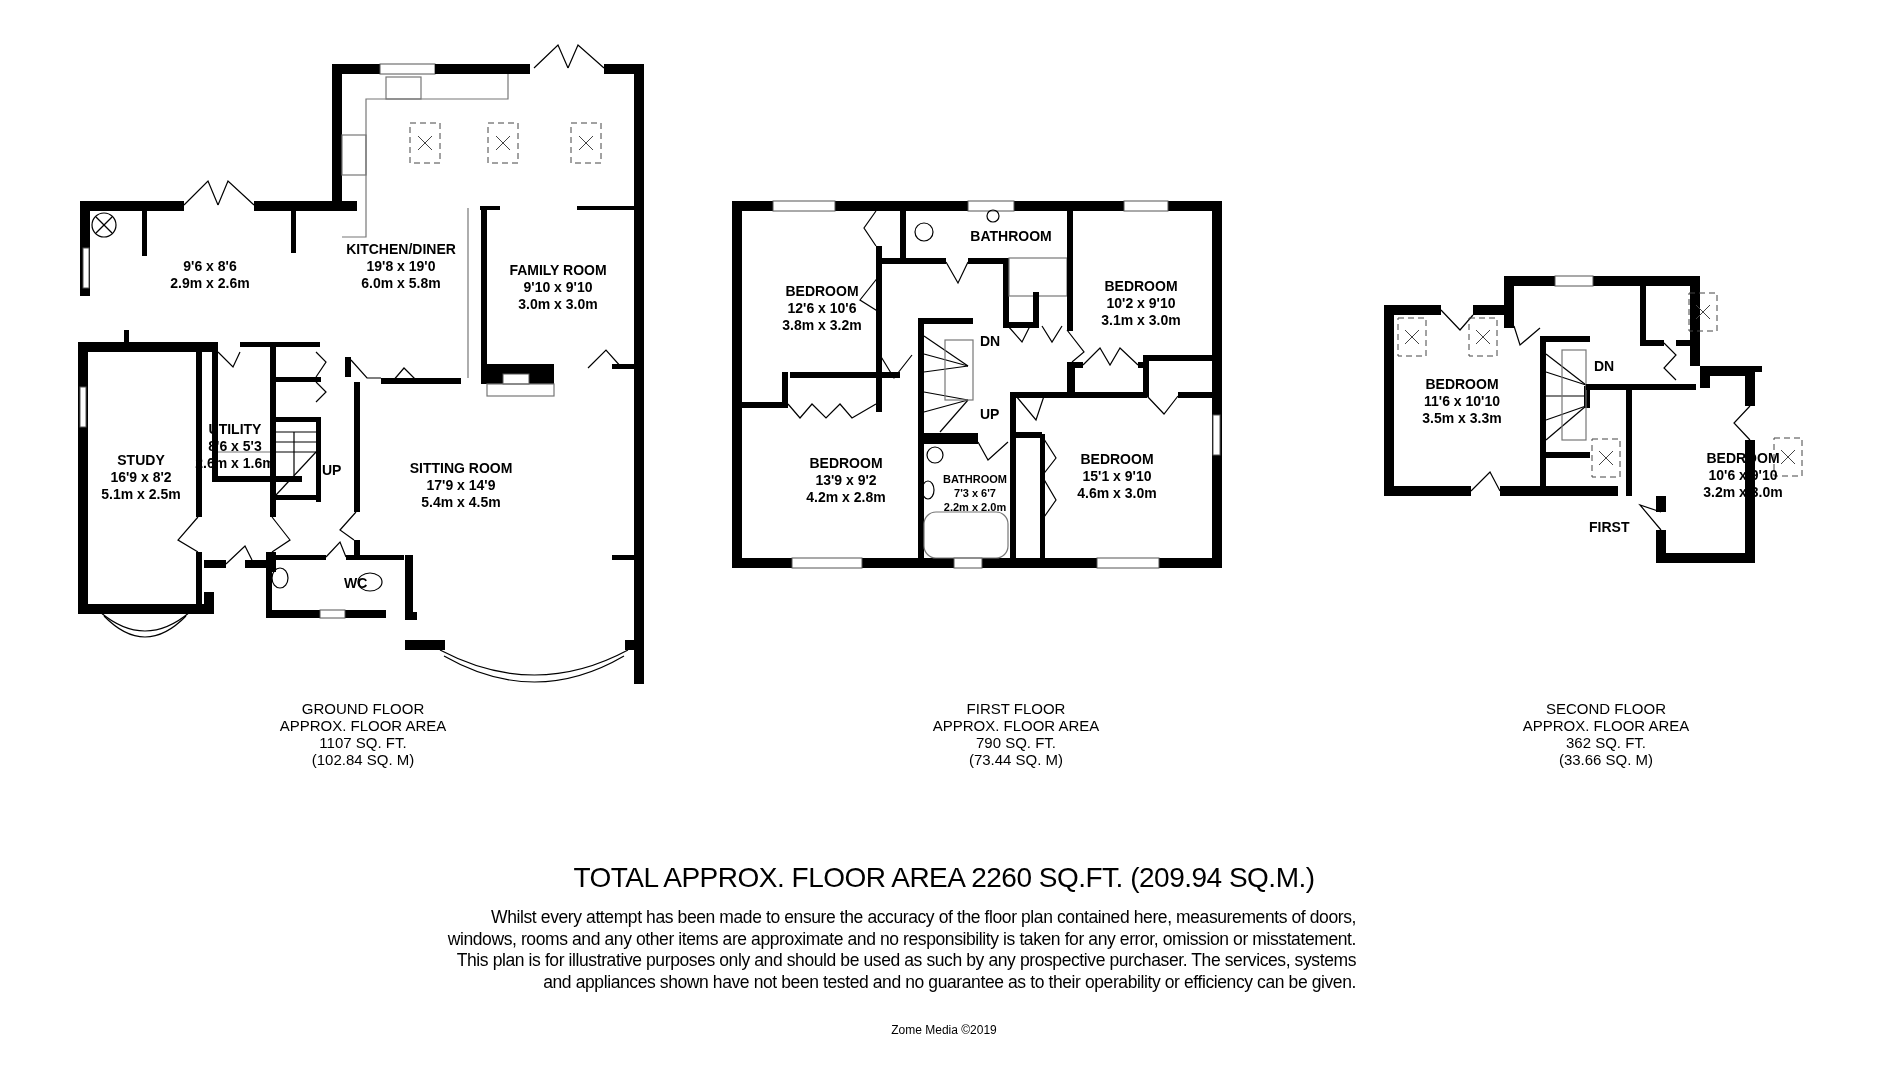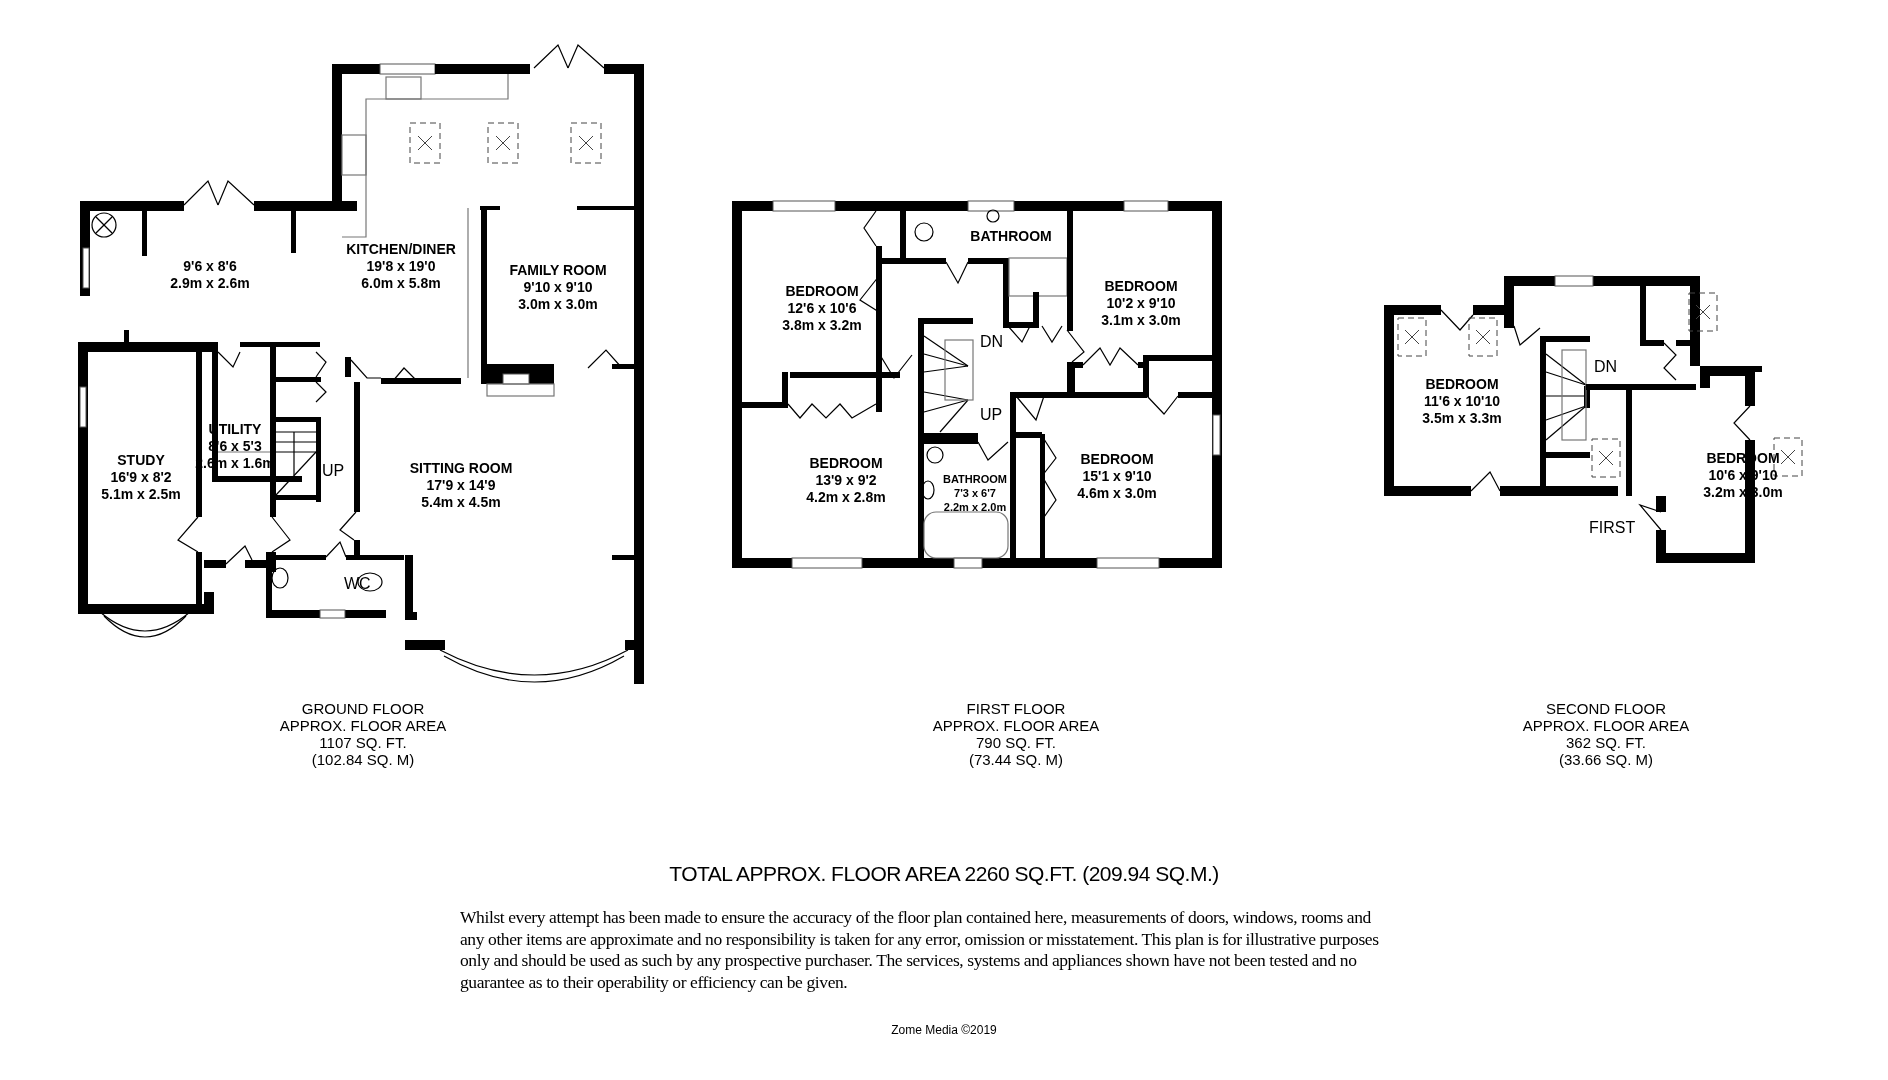--- a/index.html
+++ b/index.html
@@ -7,25 +7,25 @@
   svg.plan { position:absolute; left:0; top:0; width:1888px; height:1080px; }
   .wall { fill:#000; }
   .thin { fill:none; stroke:#000; stroke-width:1.2; }
   .grey { fill:none; stroke:#777; stroke-width:1.2; }
   .win { fill:#fff; stroke:#555; stroke-width:1; }
   .sky { fill:none; stroke:#444; stroke-width:1; stroke-dasharray:6 4; }
   .skyx { fill:none; stroke:#444; stroke-width:1; }
   .room-label { position:absolute; text-align:center; font-weight:bold; font-size:14px; line-height:17px; transform:translateX(-50%); white-space:nowrap; }
   .room-label.small { font-size:11px; line-height:14px; }
   .room-label span { display:block; }
-  .tag { position:absolute; font-weight:normal; font-size:16px; }
+  .tag { position:absolute; font-weight:bold; font-size:14px; }
   .floor-caption { position:absolute; text-align:center; font-size:15px; line-height:17px; transform:translateX(-50%); white-space:nowrap; transform-origin:center; }
   .floor-caption span { display:block; }
-  .total { position:absolute; left:944px; top:862px; transform:translateX(-50%); font-size:21px; letter-spacing:-0.5px; white-space:nowrap; }
-  .disclaimer { position:absolute; left:920px; top:907px; transform:translateX(-50%); width:920px; text-align:left; font-size:17.5px; line-height:21.5px; letter-spacing:-0.4px;font-family:Liberation Serif, serif; }
+  .total { position:absolute; left:944px; top:862px; transform:translateX(-50%); font-size:28px; letter-spacing:-0.5px; white-space:nowrap; }
+  .disclaimer { position:absolute; left:896px; top:907px; transform:translateX(-50%); width:920px; text-align:right; font-size:17.5px; line-height:21.5px; letter-spacing:-0.4px; }
   .credit { position:absolute; left:944px; top:1023px; transform:translateX(-50%); font-size:12px; white-space:nowrap; }
 </style>
 </head>
 <body>
 
 <svg class="plan" viewBox="0 0 1888 1080" xmlns="http://www.w3.org/2000/svg">
 
   <g>
 
     <rect class="wall" x="80" y="201" width="10" height="95"></rect>

